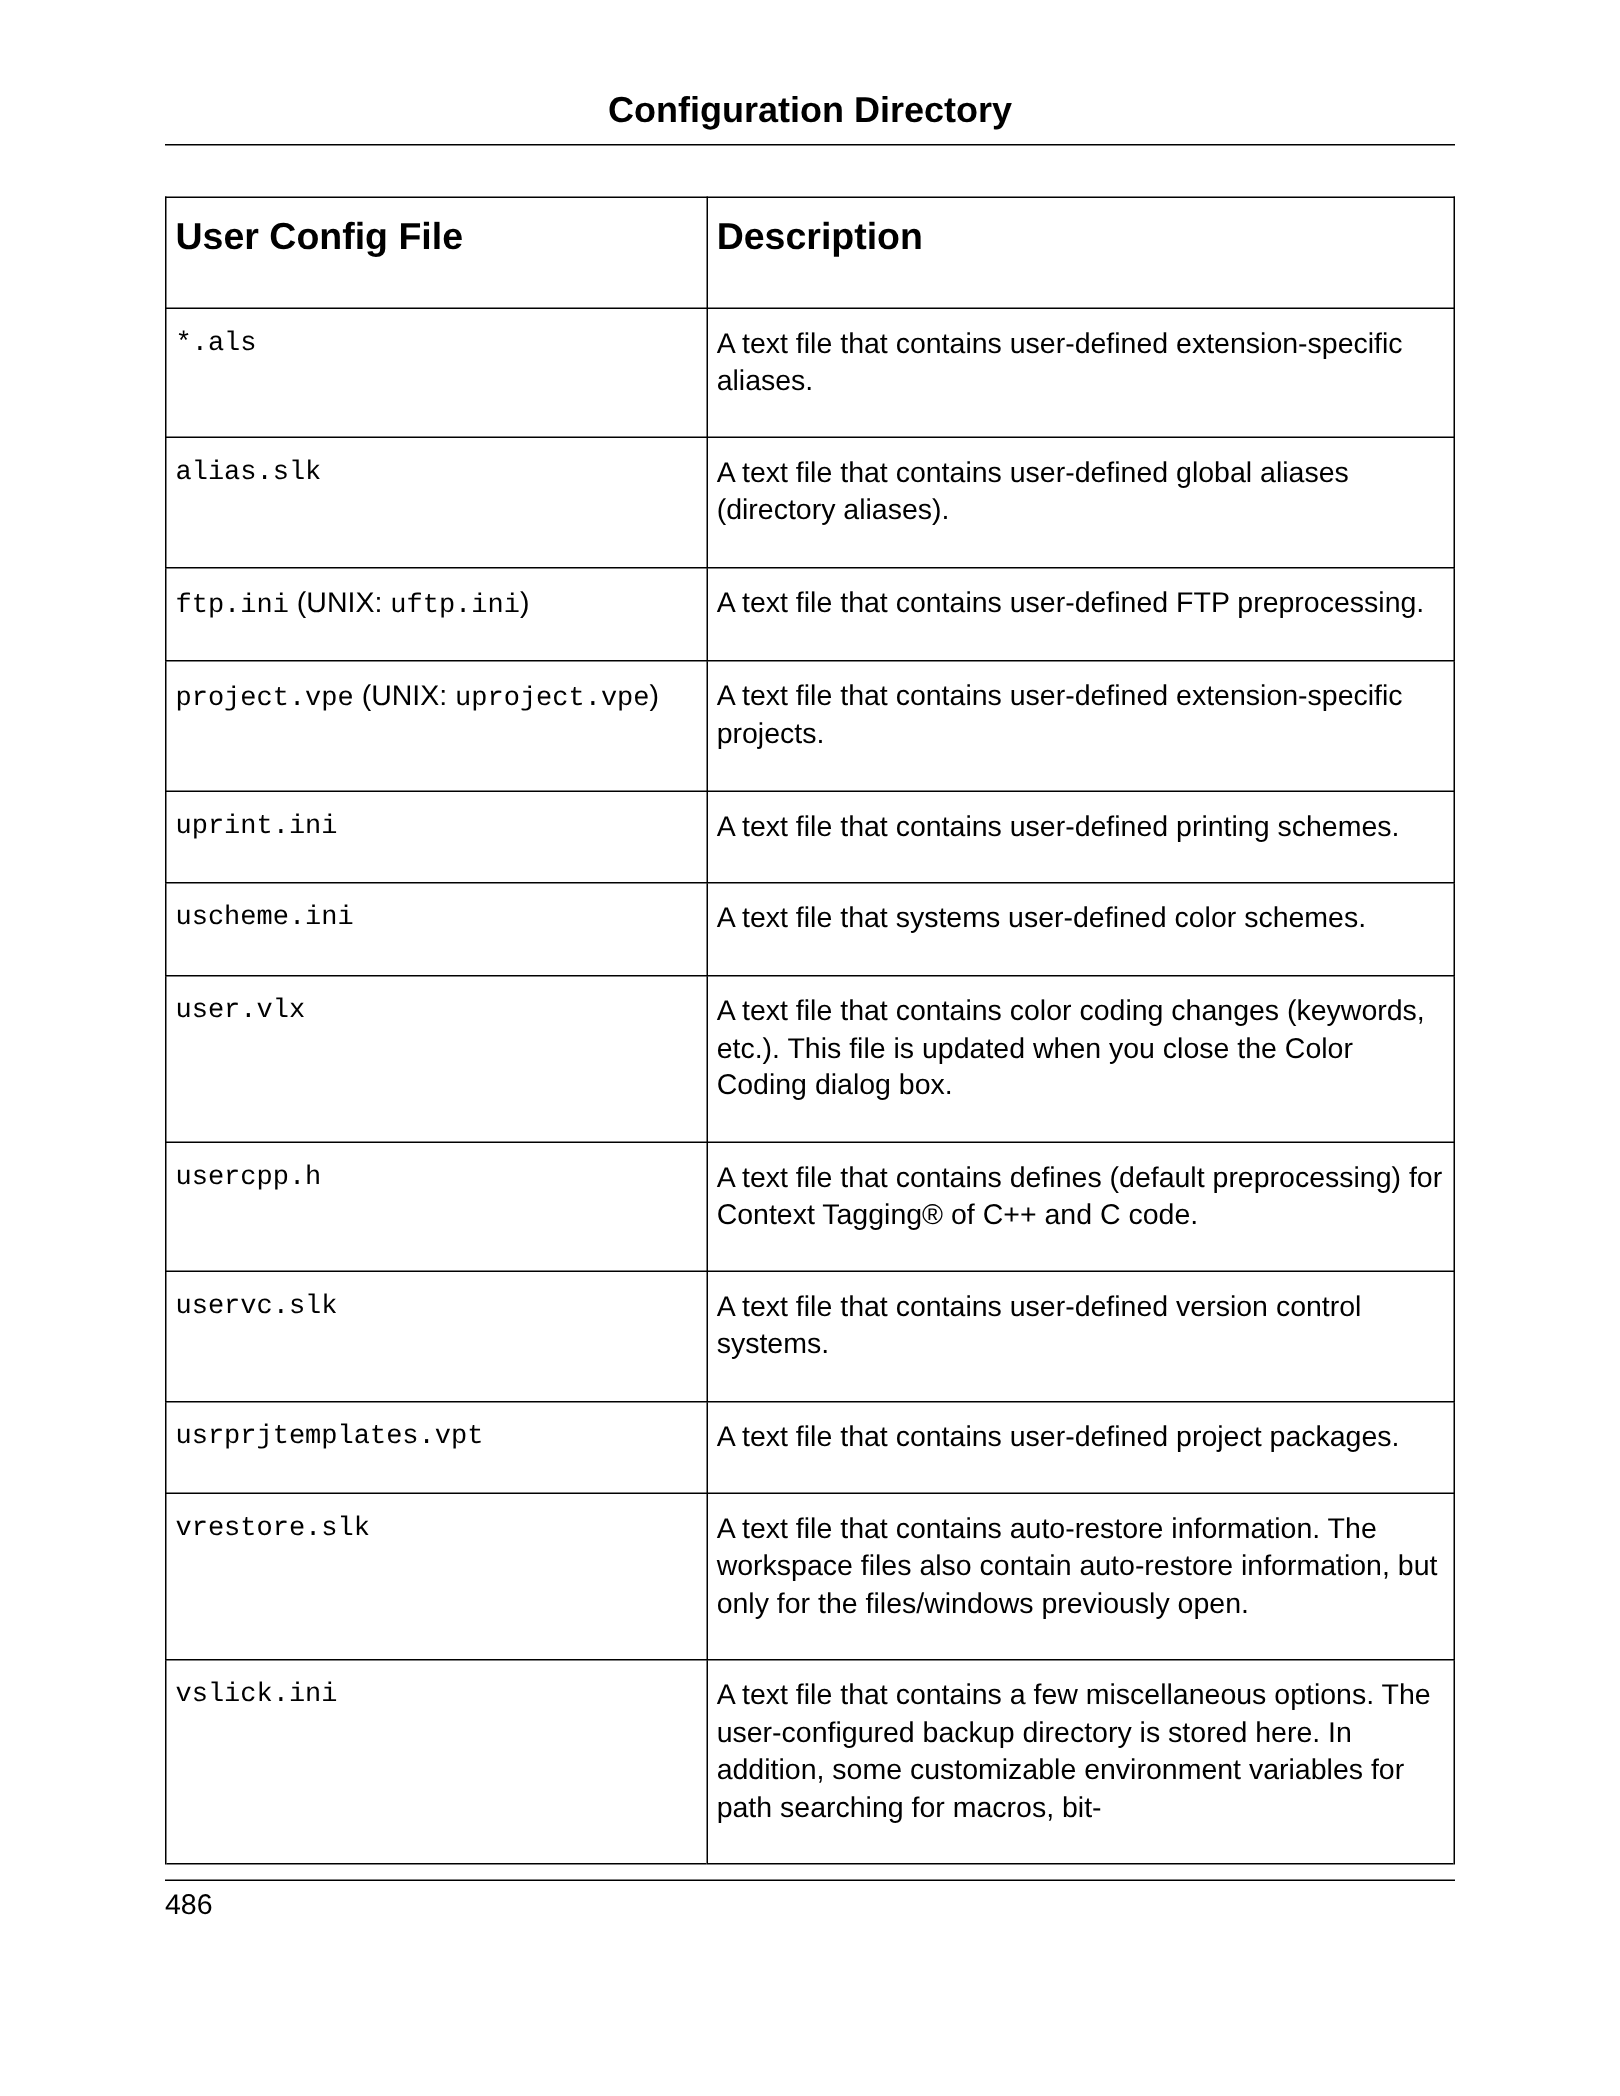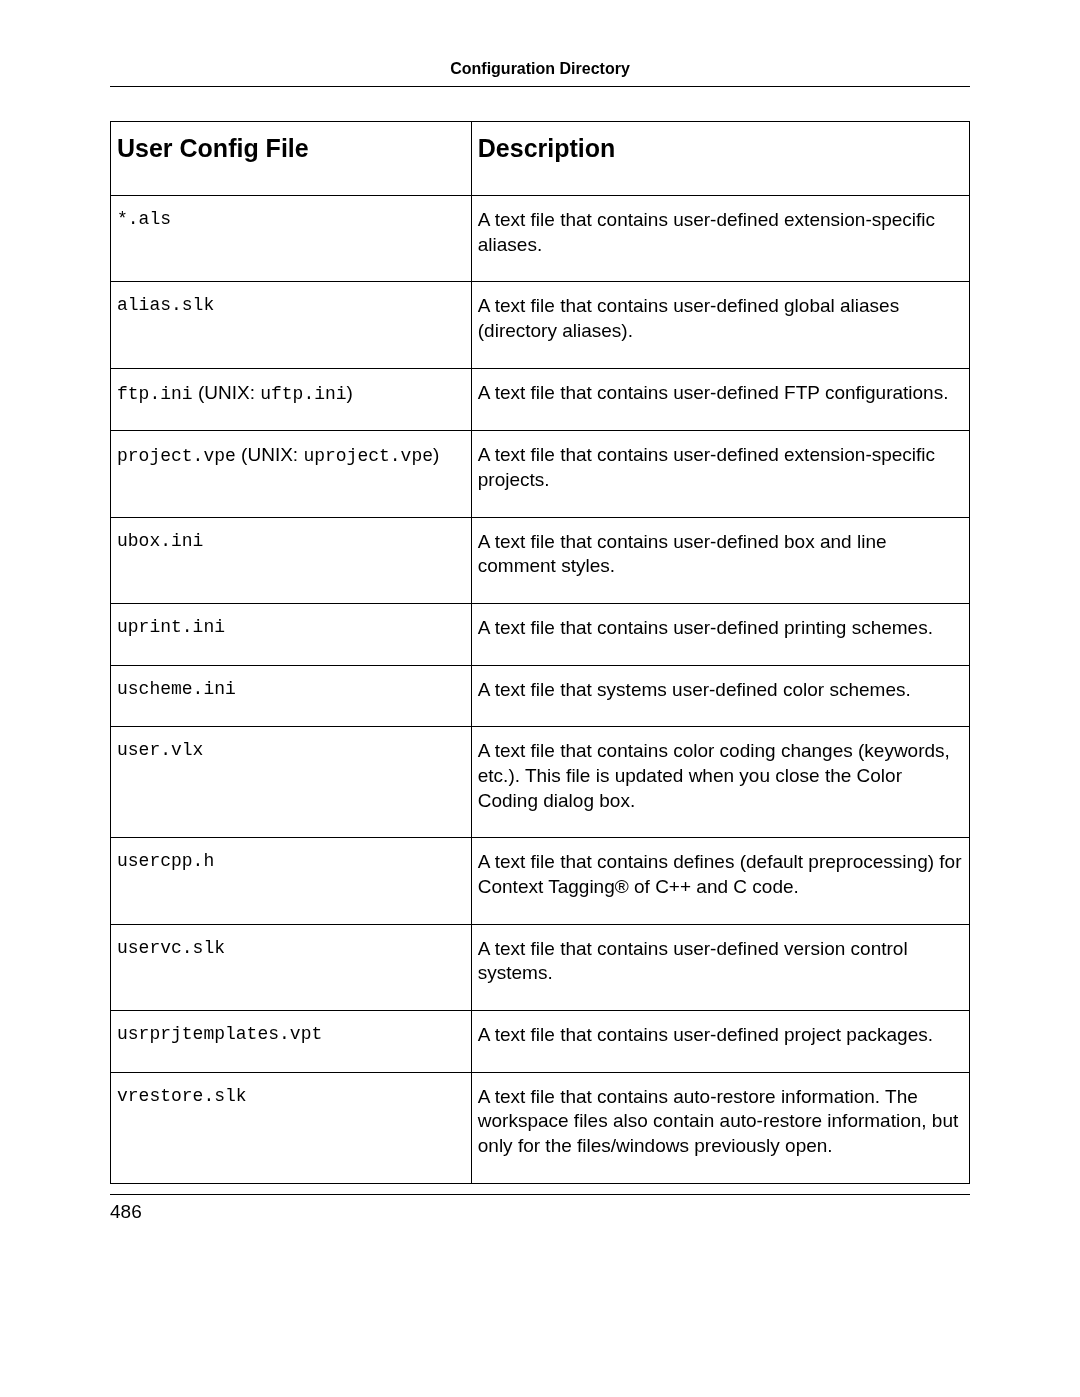--- a/index.html
+++ b/index.html
@@ -11,21 +11,21 @@
       font-family: Arial, Helvetica, sans-serif;
       background: #fff;
       color: #000;
       width: 1080px;
       height: 1397px;
       padding: 60px 110px 30px 110px;
     }
     .header {
       text-align: center;
       font-weight: bold;
-      font-size: 16px;
+      font-size: 24px;
       padding-bottom: 8px;
       border-bottom: 1.5px solid #000;
       margin-bottom: 34px;
     }
     table {
       border-collapse: collapse;
       width: 100%;
       table-layout: fixed;
     }
     table, th, td {
@@ -86,29 +86,25 @@
       <tr>
         <td class="file-cell"><span>*.als</span></td>
         <td>A text file that contains user-defined extension-specific aliases.</td>
       </tr>
       <tr>
         <td class="file-cell"><span>alias.slk</span></td>
         <td>A text file that contains user-defined global aliases (directory aliases).</td>
       </tr>
       <tr>
         <td class="file-cell"><span>ftp.ini</span><span class="nonmono"> (UNIX: </span><span>uftp.ini</span><span class="nonmono">)</span></td>
-        <td>A text file that contains user-defined FTP configurations.</td>
+        <td>A text file that contains user-defined FTP preprocessing.</td>
       </tr>
       <tr>
         <td class="file-cell"><span>project.vpe</span><span class="nonmono"> (UNIX: </span><span>uproject.vpe</span><span class="nonmono">)</span></td>
         <td>A text file that contains user-defined extension-specific projects.</td>
-      </tr>
-      <tr>
-        <td class="file-cell"><span>ubox.ini</span></td>
-        <td>A text file that contains user-defined box and line comment styles.</td>
       </tr>
       <tr>
         <td class="file-cell"><span>uprint.ini</span></td>
         <td>A text file that contains user-defined printing schemes.</td>
       </tr>
       <tr>
         <td class="file-cell"><span>uscheme.ini</span></td>
         <td>A text file that systems user-defined color schemes.</td>
       </tr>
       <tr>
@@ -124,18 +120,22 @@
         <td>A text file that contains user-defined version control systems.</td>
       </tr>
       <tr>
         <td class="file-cell"><span>usrprjtemplates.vpt</span></td>
         <td>A text file that contains user-defined project packages.</td>
       </tr>
       <tr>
         <td class="file-cell"><span>vrestore.slk</span></td>
         <td>A text file that contains auto-restore information. The workspace files also contain auto-restore information, but only for the files/windows previously open.</td>
       </tr>
+      <tr>
+        <td class="file-cell no-bottom"><span>vslick.ini</span></td>
+        <td class="no-bottom">A text file that contains a few miscellaneous options. The user-configured backup directory is stored here. In addition, some customizable environment variables for path searching for macros, bit-</td>
+      </tr>
     </tbody>
 </table>
 
 <div class="footer">
   <span>486</span>
 </div>
 
 </body></html>

